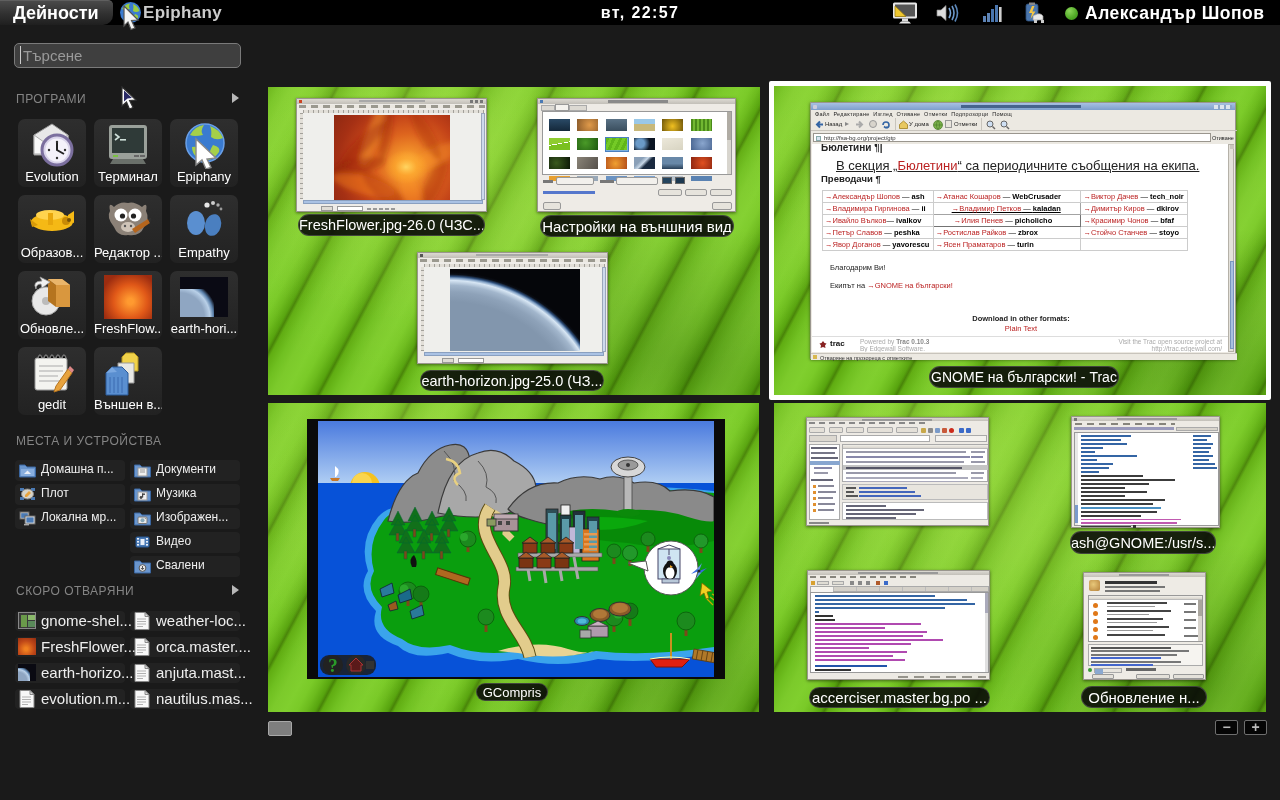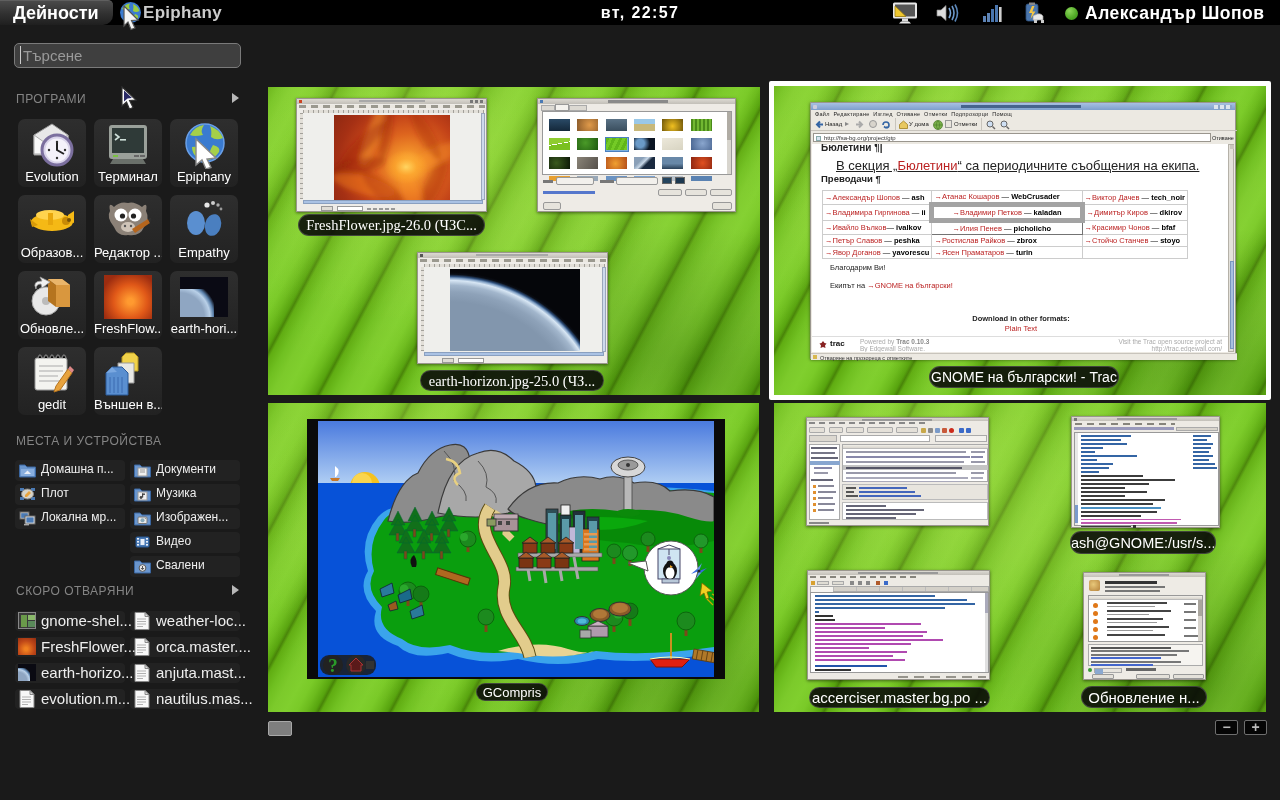--- a/index.html
+++ b/index.html
@@ -447,21 +447,21 @@
   <span>nautilus.mas...</span>
 </div>
 </div>
 
 <svg class="abs" style="left:120px;top:86px" width="22" height="26" viewBox="0 0 22 26">
   <path d="M2 1 L16 14 L9.5 14.5 L13 21.5 L9.5 23 L6.5 16 L2 20 Z" fill="#fff" stroke="#333" stroke-width="1.1"></path>
   <path d="M4 4.5 L12 12 L7.5 12.4 L4 15.5 Z" fill="#2a2a66"></path>
 </svg>
 
 <div id="ws2frame"></div>
-<div class="ws" id="ws1" style="left:268px;top:87px;width:492px;height:308px;font-family:Liberation Serif, serif;">
+<div class="ws" id="ws1" style="left:268px;top:87px;width:492px;height:308px;">
       <div class="wallp"></div>
 
   <div class="win" style="left:28px;top:11px;width:191px;height:114px;background:#eeece8;">
     <div class="tbar" style="height:5px;"></div>
     <div class="abs" style="left:2px;top:1px;width:3px;height:3px;background:#cc4422;"></div>
     <div class="abs" style="left:62px;top:1.2px;width:66px;height:2.2px;background:#a8a8a8;"></div>
     <div class="abs" style="right:2px;top:1px;width:14px;height:3px;background:
       repeating-linear-gradient(90deg,#777 0 3px,#d5d2cb 3px 5px);"></div>
     <div class="abs" style="left:2px;top:6px;width:186px;height:2.5px;background:
       repeating-linear-gradient(90deg,#9b998f 0 7px,#eae7e0 7px 12px);"></div>
@@ -572,20 +572,21 @@
     <div class="abs" style="left:32px;top:16px;width:130px;height:82px;background:#06070c;">
       <div class="abs" style="left:0;top:0;width:100%;height:100%;background:
         radial-gradient(circle 165px at -1% 205%, #8296ad 0 82%, #8ea2b9 88%, #a2b6cc 92%, #d7e6f4 95%, #7f9fc4 96.4%, #2d4d78 97.4%, #0a0e16 98.7%, #05060a 100%);"></div>
     </div>
     <div class="abs" style="right:1px;top:14px;width:4px;height:85px;background:#cdd9ec;border:1px solid #9aa6bc;"></div>
     <div class="abs" style="left:6px;top:99px;width:180px;height:4px;background:#aac2e4;border:1px solid #8aa0c0;"></div>
     <div class="abs" style="left:24px;top:105px;width:12px;height:5px;background:#e0ddd6;border:1px solid #999;"></div>
     <div class="abs" style="left:40px;top:105px;width:26px;height:5px;background:#fff;border:1px solid #999;"></div>
   </div>
   <div class="wlabel" style="left:30px;top:127px;width:187px;height:22px;line-height:21px;font-size:14.5px;">FreshFlower.jpg-26.0 (ЧЗС...</div>
+  <div class="wlabel" style="left:272px;top:128px;width:194px;height:22px;line-height:21px;">Настройки на външния вид</div>
   <div class="wlabel" style="left:152px;top:283px;width:184px;height:21px;line-height:20px;font-size:14.5px;">earth-horizon.jpg-25.0 (ЧЗ...</div>
 </div>
 <div class="ws" id="ws2" style="left:774px;top:86px;width:492px;height:309px;">
       <div class="wallp"></div>
   <div class="win" style="left:36px;top:16px;width:426px;height:257px;background:#ece9e2;">
     <div class="btbar" style="height:7px;"></div>
     <div class="abs" style="left:2px;top:1.5px;width:4px;height:4px;background:#ccd;border-radius:1px;"></div>
     <div class="abs" style="left:150px;top:2px;width:120px;height:3px;background:#46648e;"></div>
     <div class="abs" style="right:3px;top:1.5px;width:18px;height:4px;background:
       repeating-linear-gradient(90deg,#dde4ee 0 4px,#8aa4c8 4px 6px);"></div>
@@ -638,21 +639,21 @@
       <div class="abs" style="left:9px;top:29px;font-size:9.5px;font-weight:bold;color:#222;">Преводачи ¶</div>
       <table class="abs" style="left:10px;top:46px;width:366px;border-collapse:collapse;font-size:7.5px;">
         <tbody>
               <tr>
           <td style="border:1px solid #ccc;padding:1px 2px;"><span style="color:#bb2222;">→Александър Шопов</span> — <b>ash</b></td>
           <td style="border:1px solid #ccc;padding:1px 2px;"><span style="color:#bb2222;">→Атанас Кошаров</span> — <b>WebCrusader</b></td>
           <td style="border:1px solid #ccc;padding:1px 2px;"><span style="color:#bb2222;">→Виктор Дачев</span> — <b>tech_noir</b></td>
         </tr>
         <tr>
           <td style="border:1px solid #ccc;padding:1px 2px;"><span style="color:#bb2222;">→Владимира Гиргинова</span> — <b>ii</b></td>
-          <td style="border:5px solid #a3a3a3;padding:1px 18px;"><span style="color:#bb2222;">→Владимир Петков</span> — <b>kaladan</b></td>
+          <td style="border:1px solid #a3a3a3;padding:1px 18px;text-decoration:underline;"><span style="color:#bb2222;">→Владимир Петков</span> — <b>kaladan</b></td>
           <td style="border:1px solid #ccc;padding:1px 2px;"><span style="color:#bb2222;">→Димитър Киров</span> — <b>dkirov</b></td>
         </tr>
         <tr>
           <td style="border:1px solid #ccc;padding:1px 2px;"><span style="color:#bb2222;">→Ивайло Вълков</span>— <b>ivalkov</b></td>
           <td style="border:1px solid #737373;padding:1px 20px;"><span style="color:#bb2222;">→Илия Пенев</span> — <b>picholicho</b></td>
           <td style="border:1px solid #ccc;padding:1px 2px;"><span style="color:#bb2222;">→Красимир Чонов</span> — <b>bfaf</b></td>
         </tr>
         <tr>
           <td style="border:1px solid #ccc;padding:1px 2px;"><span style="color:#bb2222;">→Петър Славов</span> — <b>peshka</b></td>
           <td style="border:1px solid #ccc;padding:1px 2px;"><span style="color:#bb2222;">→Ростислав Райков</span> — <b>zbrox</b></td>

